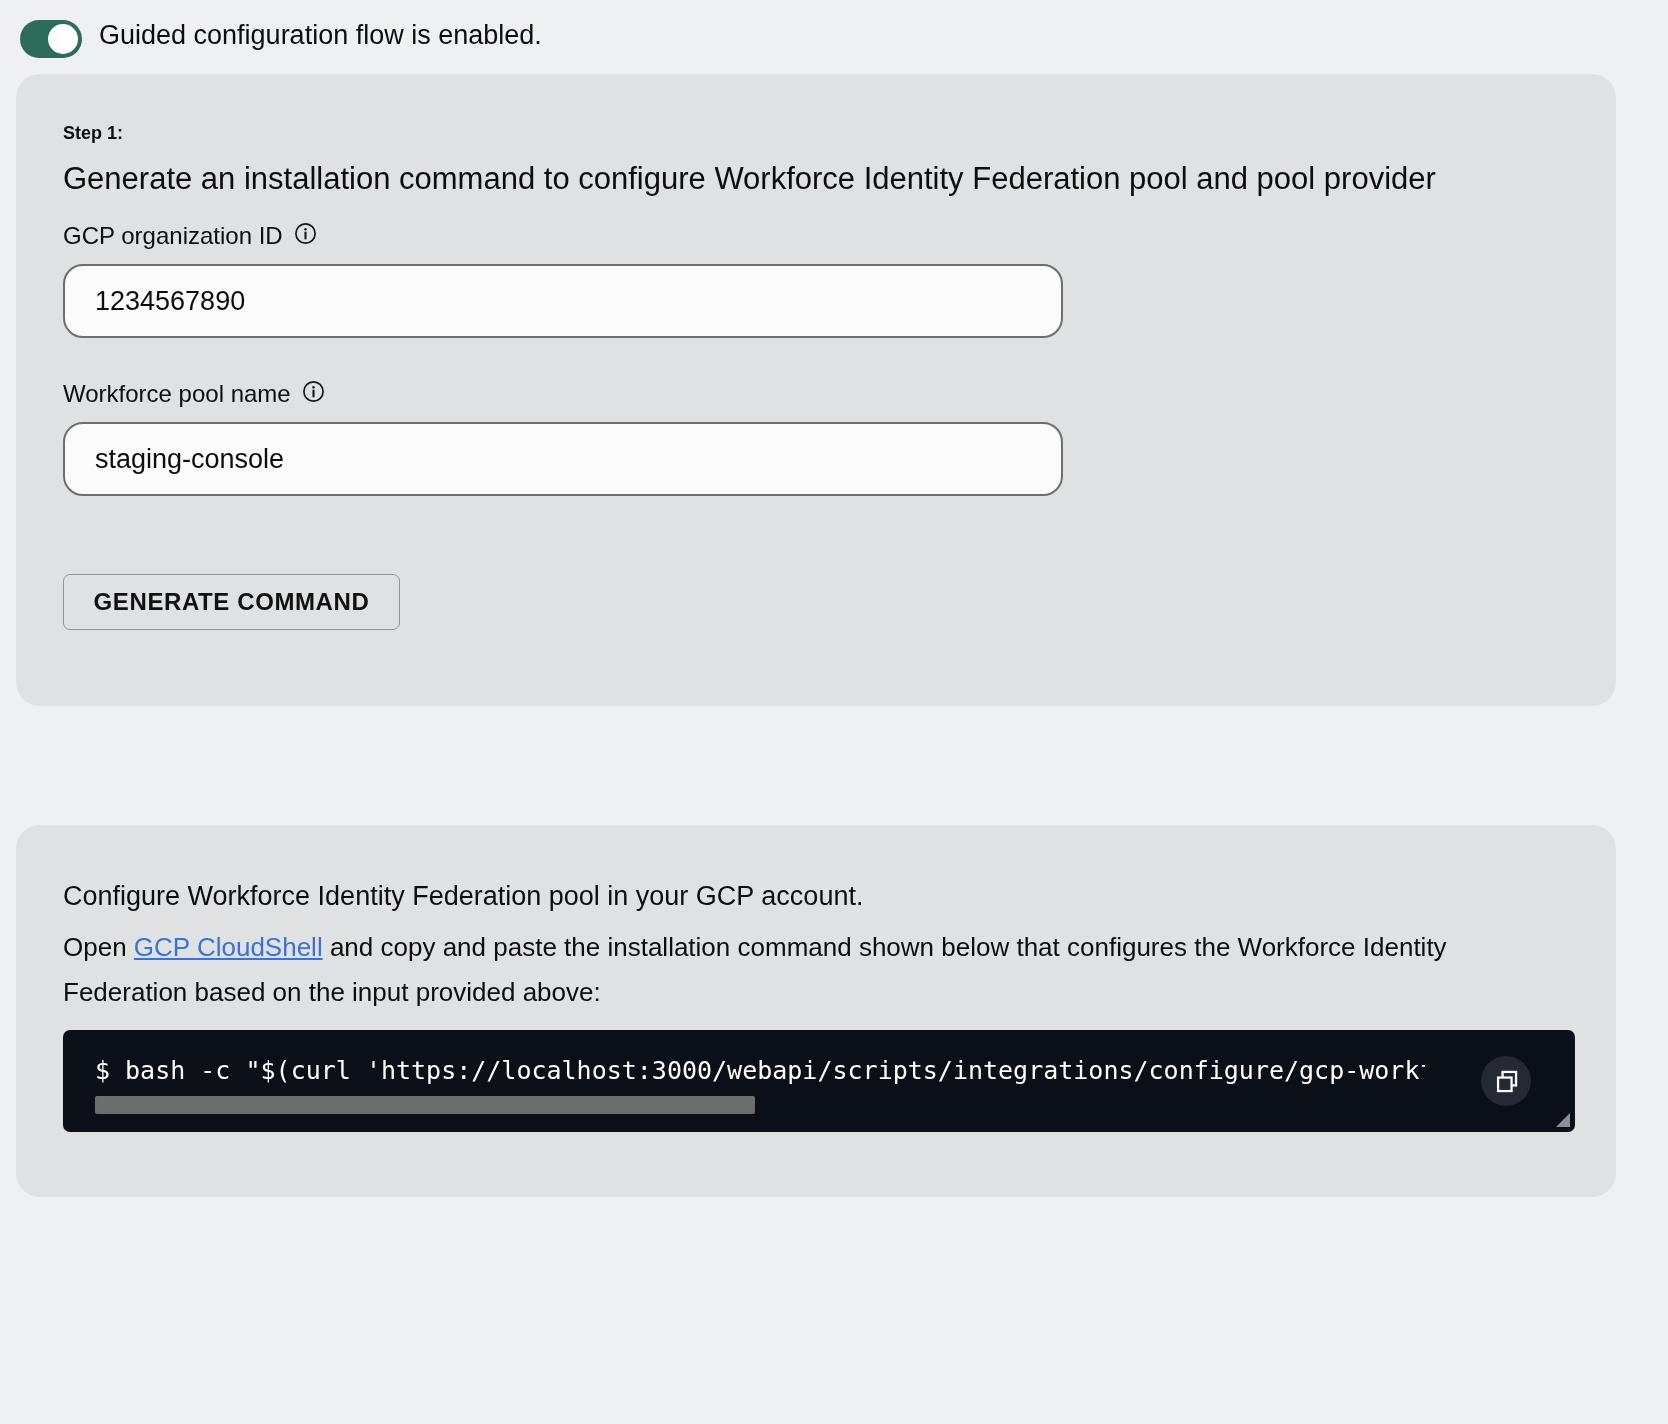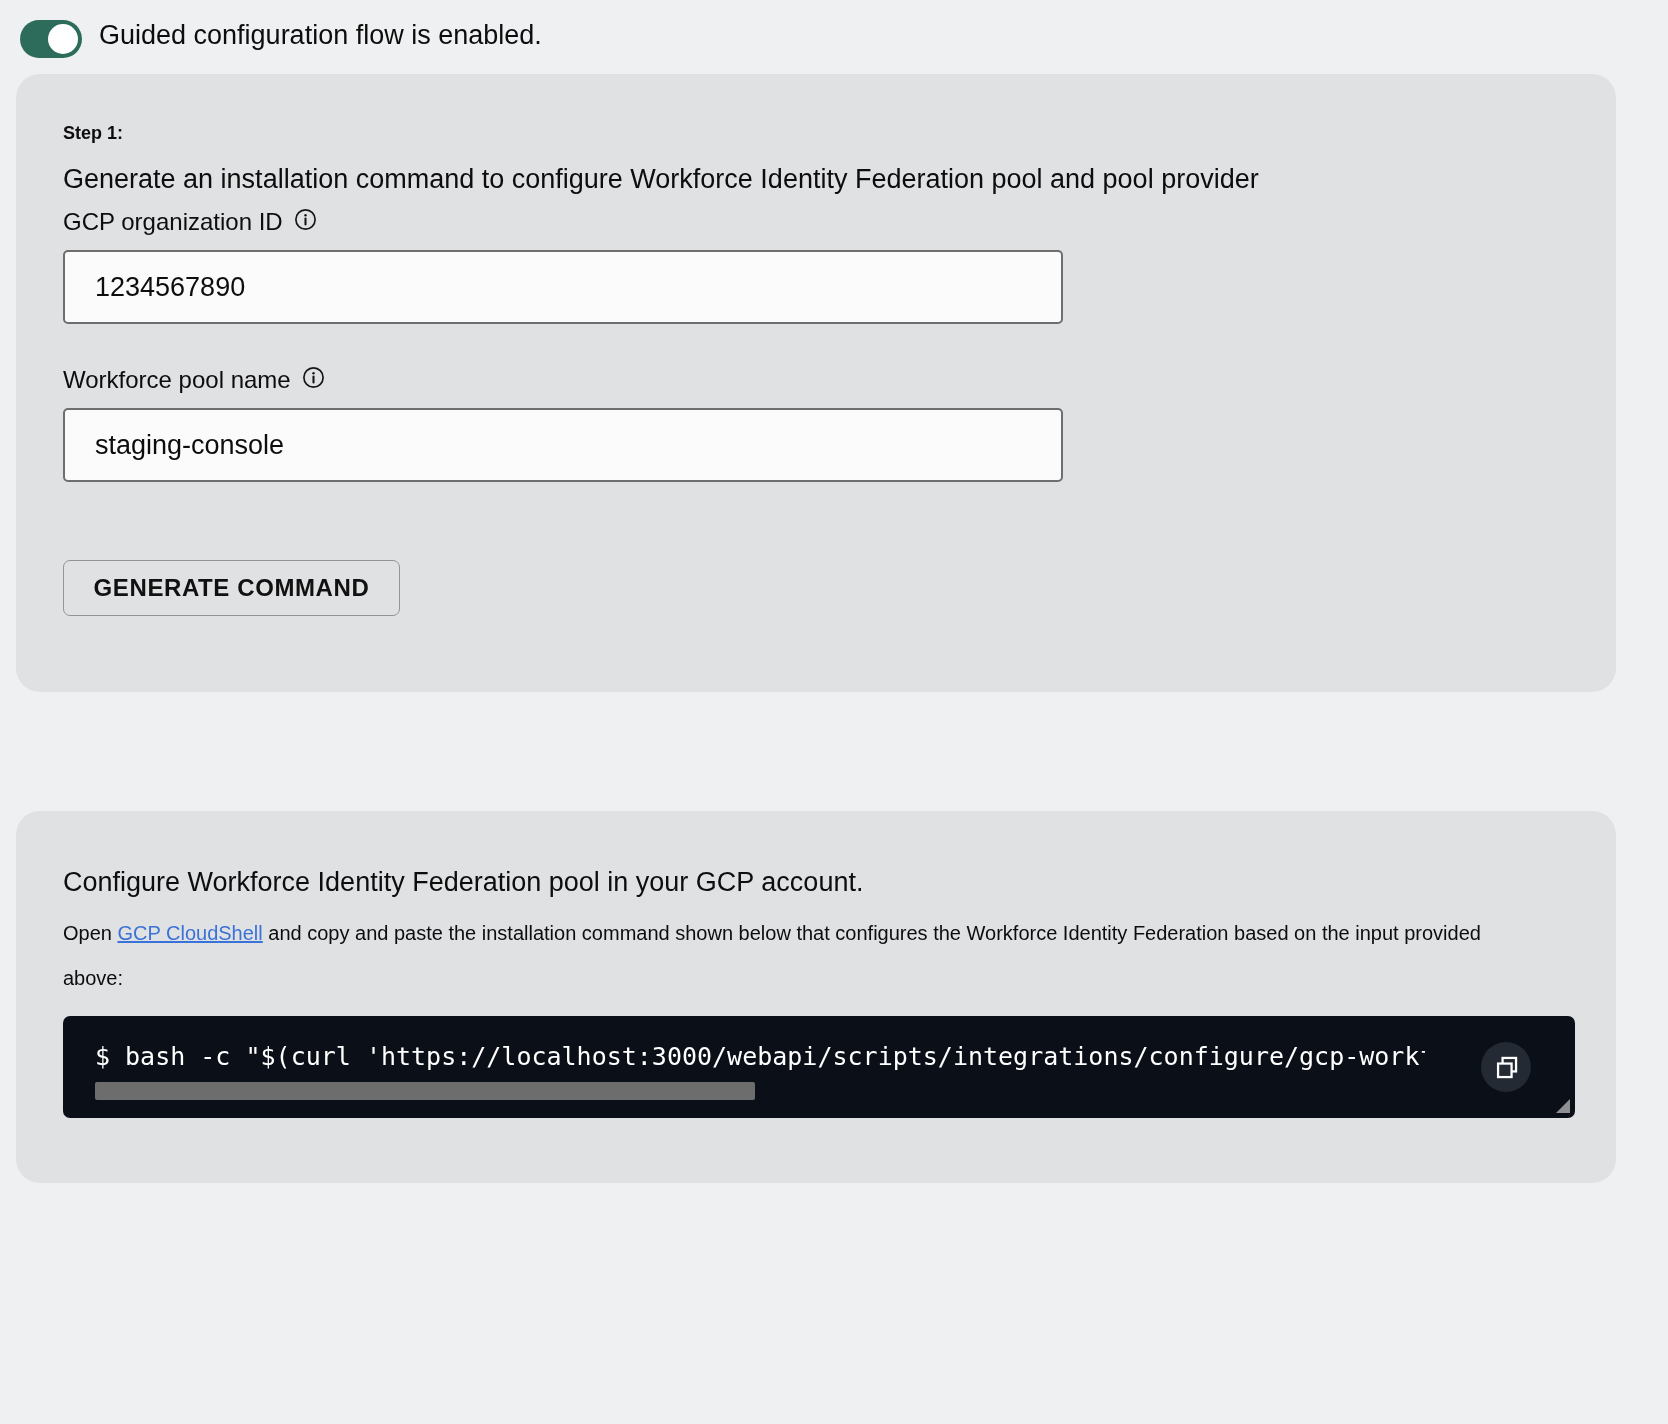--- a/index.html
+++ b/index.html
@@ -48,39 +48,39 @@
   }
   .card.step2 {
     margin-top: 119px;
     padding: 56px 48px 65px 47px;
   }
 
   h3.step-heading { font-size: 18px; line-height: 30px; font-weight: 700; }
   .card.step1 h3.step-heading { margin-bottom: 16px; }
   .card.step2 h3.step-heading { margin-bottom: 22px; }
 
-  .step-desc { font-size: 27px; line-height: 30px; margin-bottom: 14px; }
+  .step-desc { font-size: 31px; line-height: 30px; margin-bottom: 28px; }
 
   
   .label-row {
     display: flex;
     align-items: flex-start;
     gap: 11px;
     margin-bottom: 14px;
     height: 28px;
   }
   .label-row .fld-label { font-size: 24px; line-height: 28px; }
   .info-icon { width: 23px; height: 23px; display: inline-flex; }
   .info-icon svg { width: 23px; height: 23px; }
 
   .text-input {
     display: block;
     width: 1000px; height: 74px;
     border: 2px solid #6e6e6e;
-    border-radius: 5px;
+    border-radius: 20px;
     background: #fbfbfc;
     font-family: "Liberation Sans", sans-serif;
     font-size: 27px;
     color: #0d0d0d;
     padding: 15px 30px;
     margin-bottom: 42px;
     outline: none;
   }
   .text-input:last-of-type { margin-bottom: 12px; }
 
@@ -93,21 +93,21 @@
     font-family: "Liberation Sans", sans-serif;
     font-size: 24px;
     font-weight: 700;
     letter-spacing: 0.6px;
     color: #111;
     cursor: pointer;
   }
 
   
   .p1 { font-size: 27px; line-height: 30px; margin-bottom: 14px; }
-  .p2 { font-size: 20px; line-height: 45px; margin-bottom: 15px; max-width: 1420px; }
+  .p2 { font-size: 26px; line-height: 45px; margin-bottom: 15px; max-width: 1420px; }
   .p2 a {
     color: #3b72d8;
     text-decoration: underline;
     cursor: pointer;
   }
 
   
   .codeblock {
     position: relative;
     width: 1512px; height: 102px;

